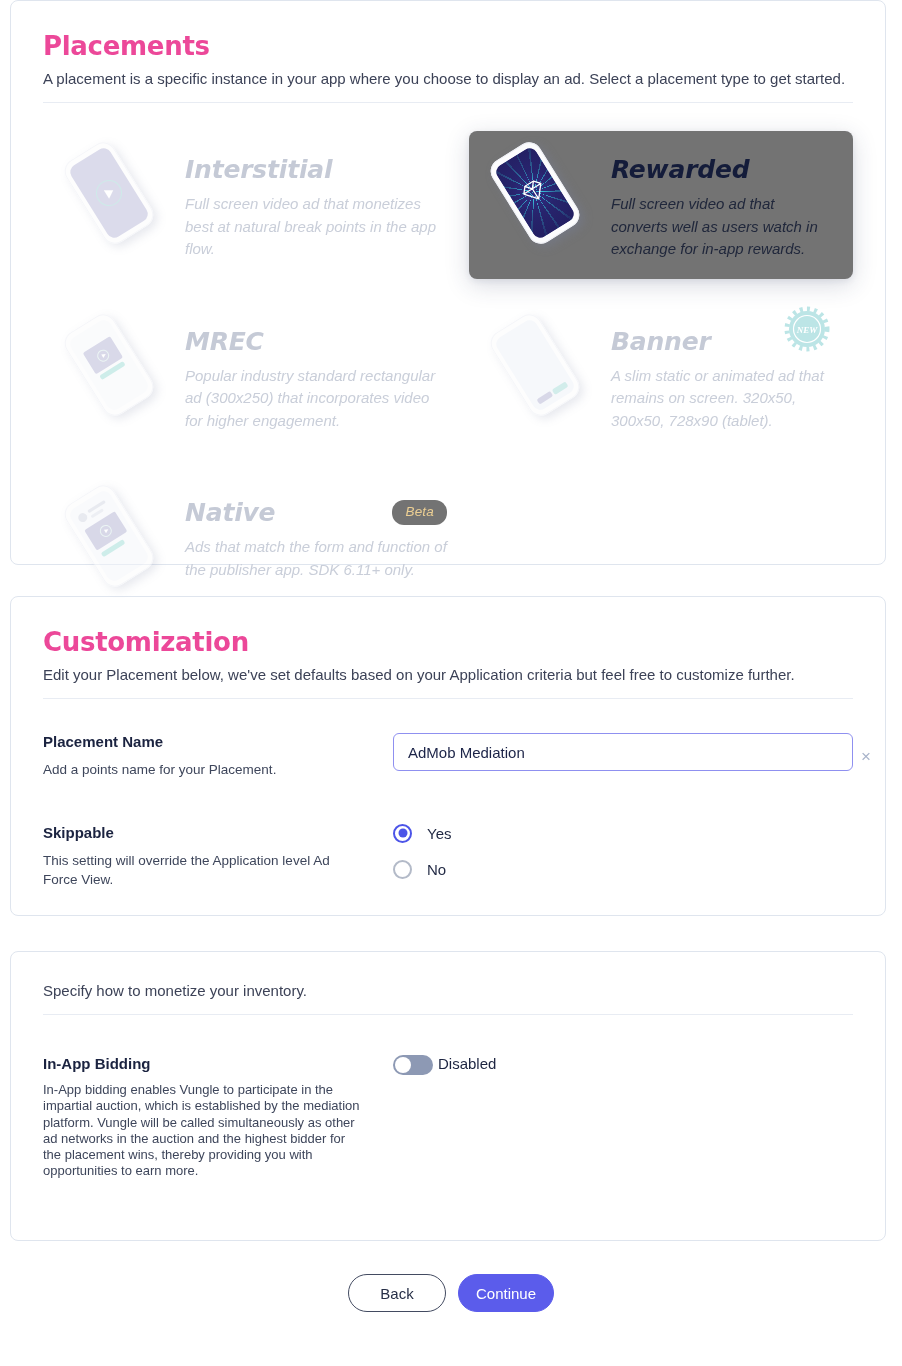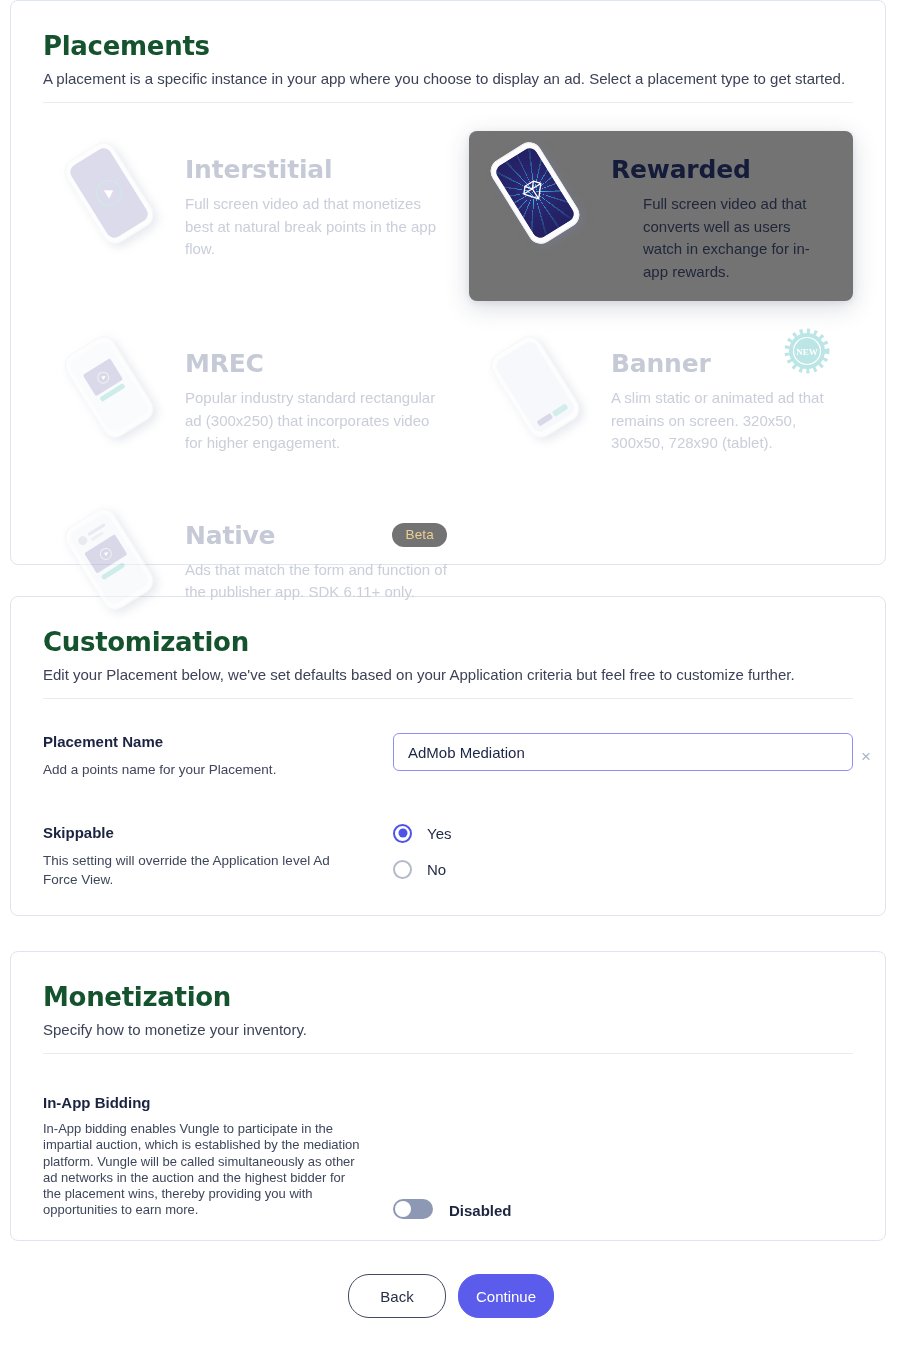--- a/index.html
+++ b/index.html
@@ -12,51 +12,52 @@
   .card {
     width:876px; margin:0 0 31px 10px;
     background:#fff;
     border:1px solid #dfe5ee;
     border-radius:8px;
     padding:30px 32px 24px 32px;
   }
   .card-title {
     font-family:"DejaVu Sans", sans-serif;
     font-weight:700; font-size:26px; letter-spacing:-0.3px;
-    color:#14532d; margin-bottom:9px;
+    color:#ec4899; margin-bottom:9px;
   }
   .card-subtitle { font-size:15px; color:#3c4257; margin-bottom:15px; }
   .divider { border:none; border-top:1px solid #e8ecf3; height:0; }
 
   
   .types-grid {
     display:grid; grid-template-columns:1fr 1fr;
     column-gap:2px; row-gap:24px;
     padding:28px 0 10px 0;
+    font-style:italic;
   }
   .type {
     position:relative;
     display:flex; align-items:flex-start; gap:26px;
     padding:18px 20px; border-radius:8px;
     min-height:124px; cursor:pointer;
   }
   .type .type-text { padding-top:6px; max-width:262px; }
   .type-title {
     font-family:"DejaVu Sans", sans-serif;
     font-weight:700; font-size:25px; letter-spacing:-0.2px;
     color:#c5cad6; margin-bottom:9px;
     display:flex; align-items:center;
   }
   .type-desc { font-size:15px; line-height:1.5; color:#c9ced9; }
   .type.selected {
     background:#737373;
     box-shadow:0 6px 24px rgba(40,48,90,0.18), 0 2px 6px rgba(40,48,90,0.08);
   }
   .type.selected .type-title { color:#141c3a; }
-  .type.selected .type-desc { color:#20273b;margin-left:32px; }
+  .type.selected .type-desc { color:#20273b; }
 
   
   .phone-wrap { width:96px; height:94px; position:relative; flex:0 0 96px; }
   .phone {
     position:absolute; left:18px; top:-4px;
     width:56px; height:96px;
     background:#fcfcfd;
     border-radius:13px;
     transform:rotate(-32deg);
     box-shadow:2px 5px 10px rgba(120,128,160,0.35), inset 0 0 0 1px #eceef4;
@@ -145,37 +146,37 @@
     border:2px solid #b3bac8; background:#fff; position:relative;
   }
   .radio.checked { border-color:#4c54e8; }
   .radio.checked::after {
     content:""; position:absolute; left:50%; top:50%;
     transform:translate(-50%,-50%);
     width:9px; height:9px; border-radius:50%; background:#4c54e8;
   }
   .radio-label { font-size:15px; color:#1f2742; }
 
-  .toggle-row { display:flex; align-items:flex-end; gap:16px;font-weight:bold; }
+  .toggle-row { display:flex; align-items:flex-start; gap:5px; }
   .toggle {
     width:40px; height:20px; border-radius:10px;
     background:#8d99b4; position:relative; cursor:pointer; flex:0 0 40px;
   }
   .toggle .knob {
     position:absolute; left:2px; top:2px; width:16px; height:16px;
     border-radius:50%; background:#ffffff;
   }
   .toggle-label { font-size:15px; color:#1c2440; }
 
   
   .footer-actions {
     display:flex; justify-content:center; align-items:center;
     gap:12px; margin:33px 0 38px 0;
   }
-  .btn { height:44px; border-radius:21px; font-family:"Liberation Sans", sans-serif;
+  .btn { height:38px; border-radius:21px; font-family:"Liberation Sans", sans-serif;
          font-size:15px; display:flex; align-items:center; justify-content:center;
          cursor:pointer; }
   .btn-back { width:98px; background:#fff; border:1px solid #434b61; color:#272f47; }
   .btn-continue { width:96px; background:#5b5ceb; border:1px solid #5b5ceb; color:#ffffff; }
 </style>
 </head>
 <body>
 
 <section class="card" style="height:565px;">
   <h1 class="card-title">Placements</h1>
@@ -315,21 +316,20 @@
       </div>
       <div class="radio-row">
         <div class="radio"></div>
         <div class="radio-label">No</div>
       </div>
     </div>
   </div>
 </section>
 
 <section class="card" style="height:290px;">
-  <h1 class="card-title">Monetization</h1>
   <p class="card-subtitle">Specify how to monetize your inventory.</p>
   <hr class="divider">
 
   <div class="form-row" style="padding-top:40px;">
     <div>
       <div class="field-label">In-App Bidding</div>
       <div class="field-help" style="font-size:13px; max-width:322px; line-height:1.25;">In-App bidding enables Vungle to participate in the impartial auction, which is established by the mediation platform. Vungle will be called simultaneously as other ad networks in the auction and the highest bidder for the placement wins, thereby providing you with opportunities to earn more.</div>
     </div>
     <div class="toggle-row">
       <div class="toggle">

